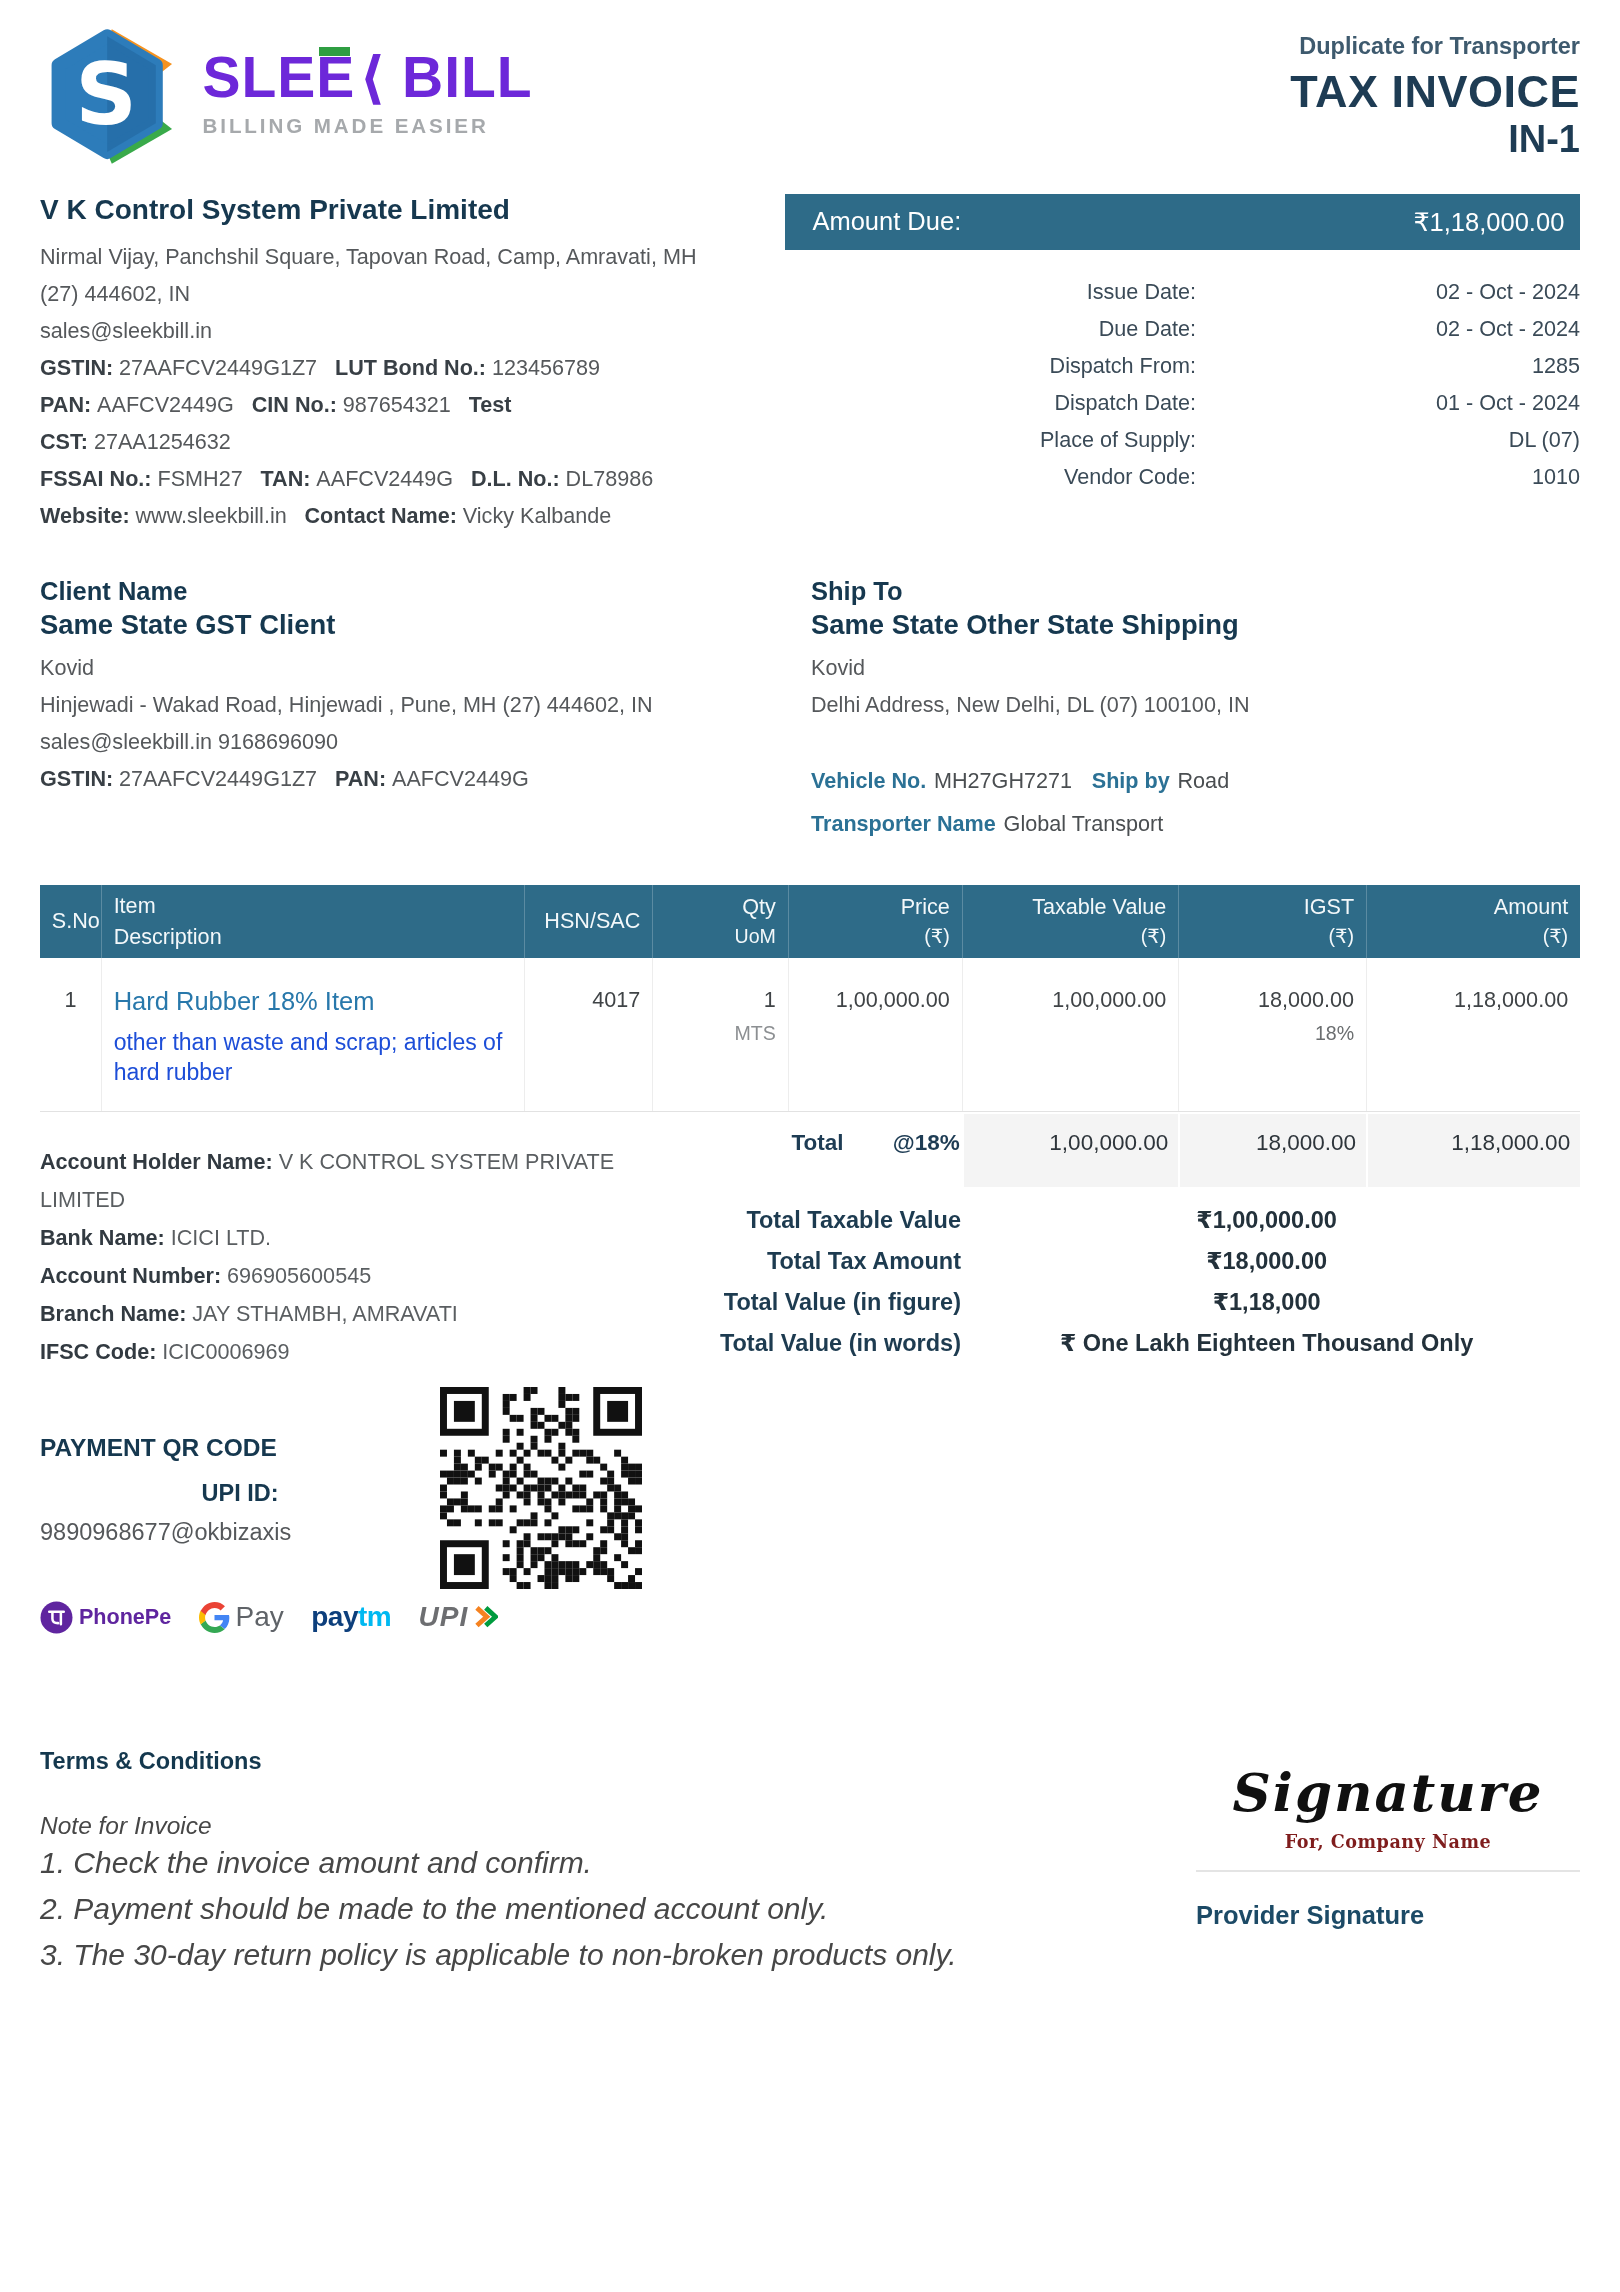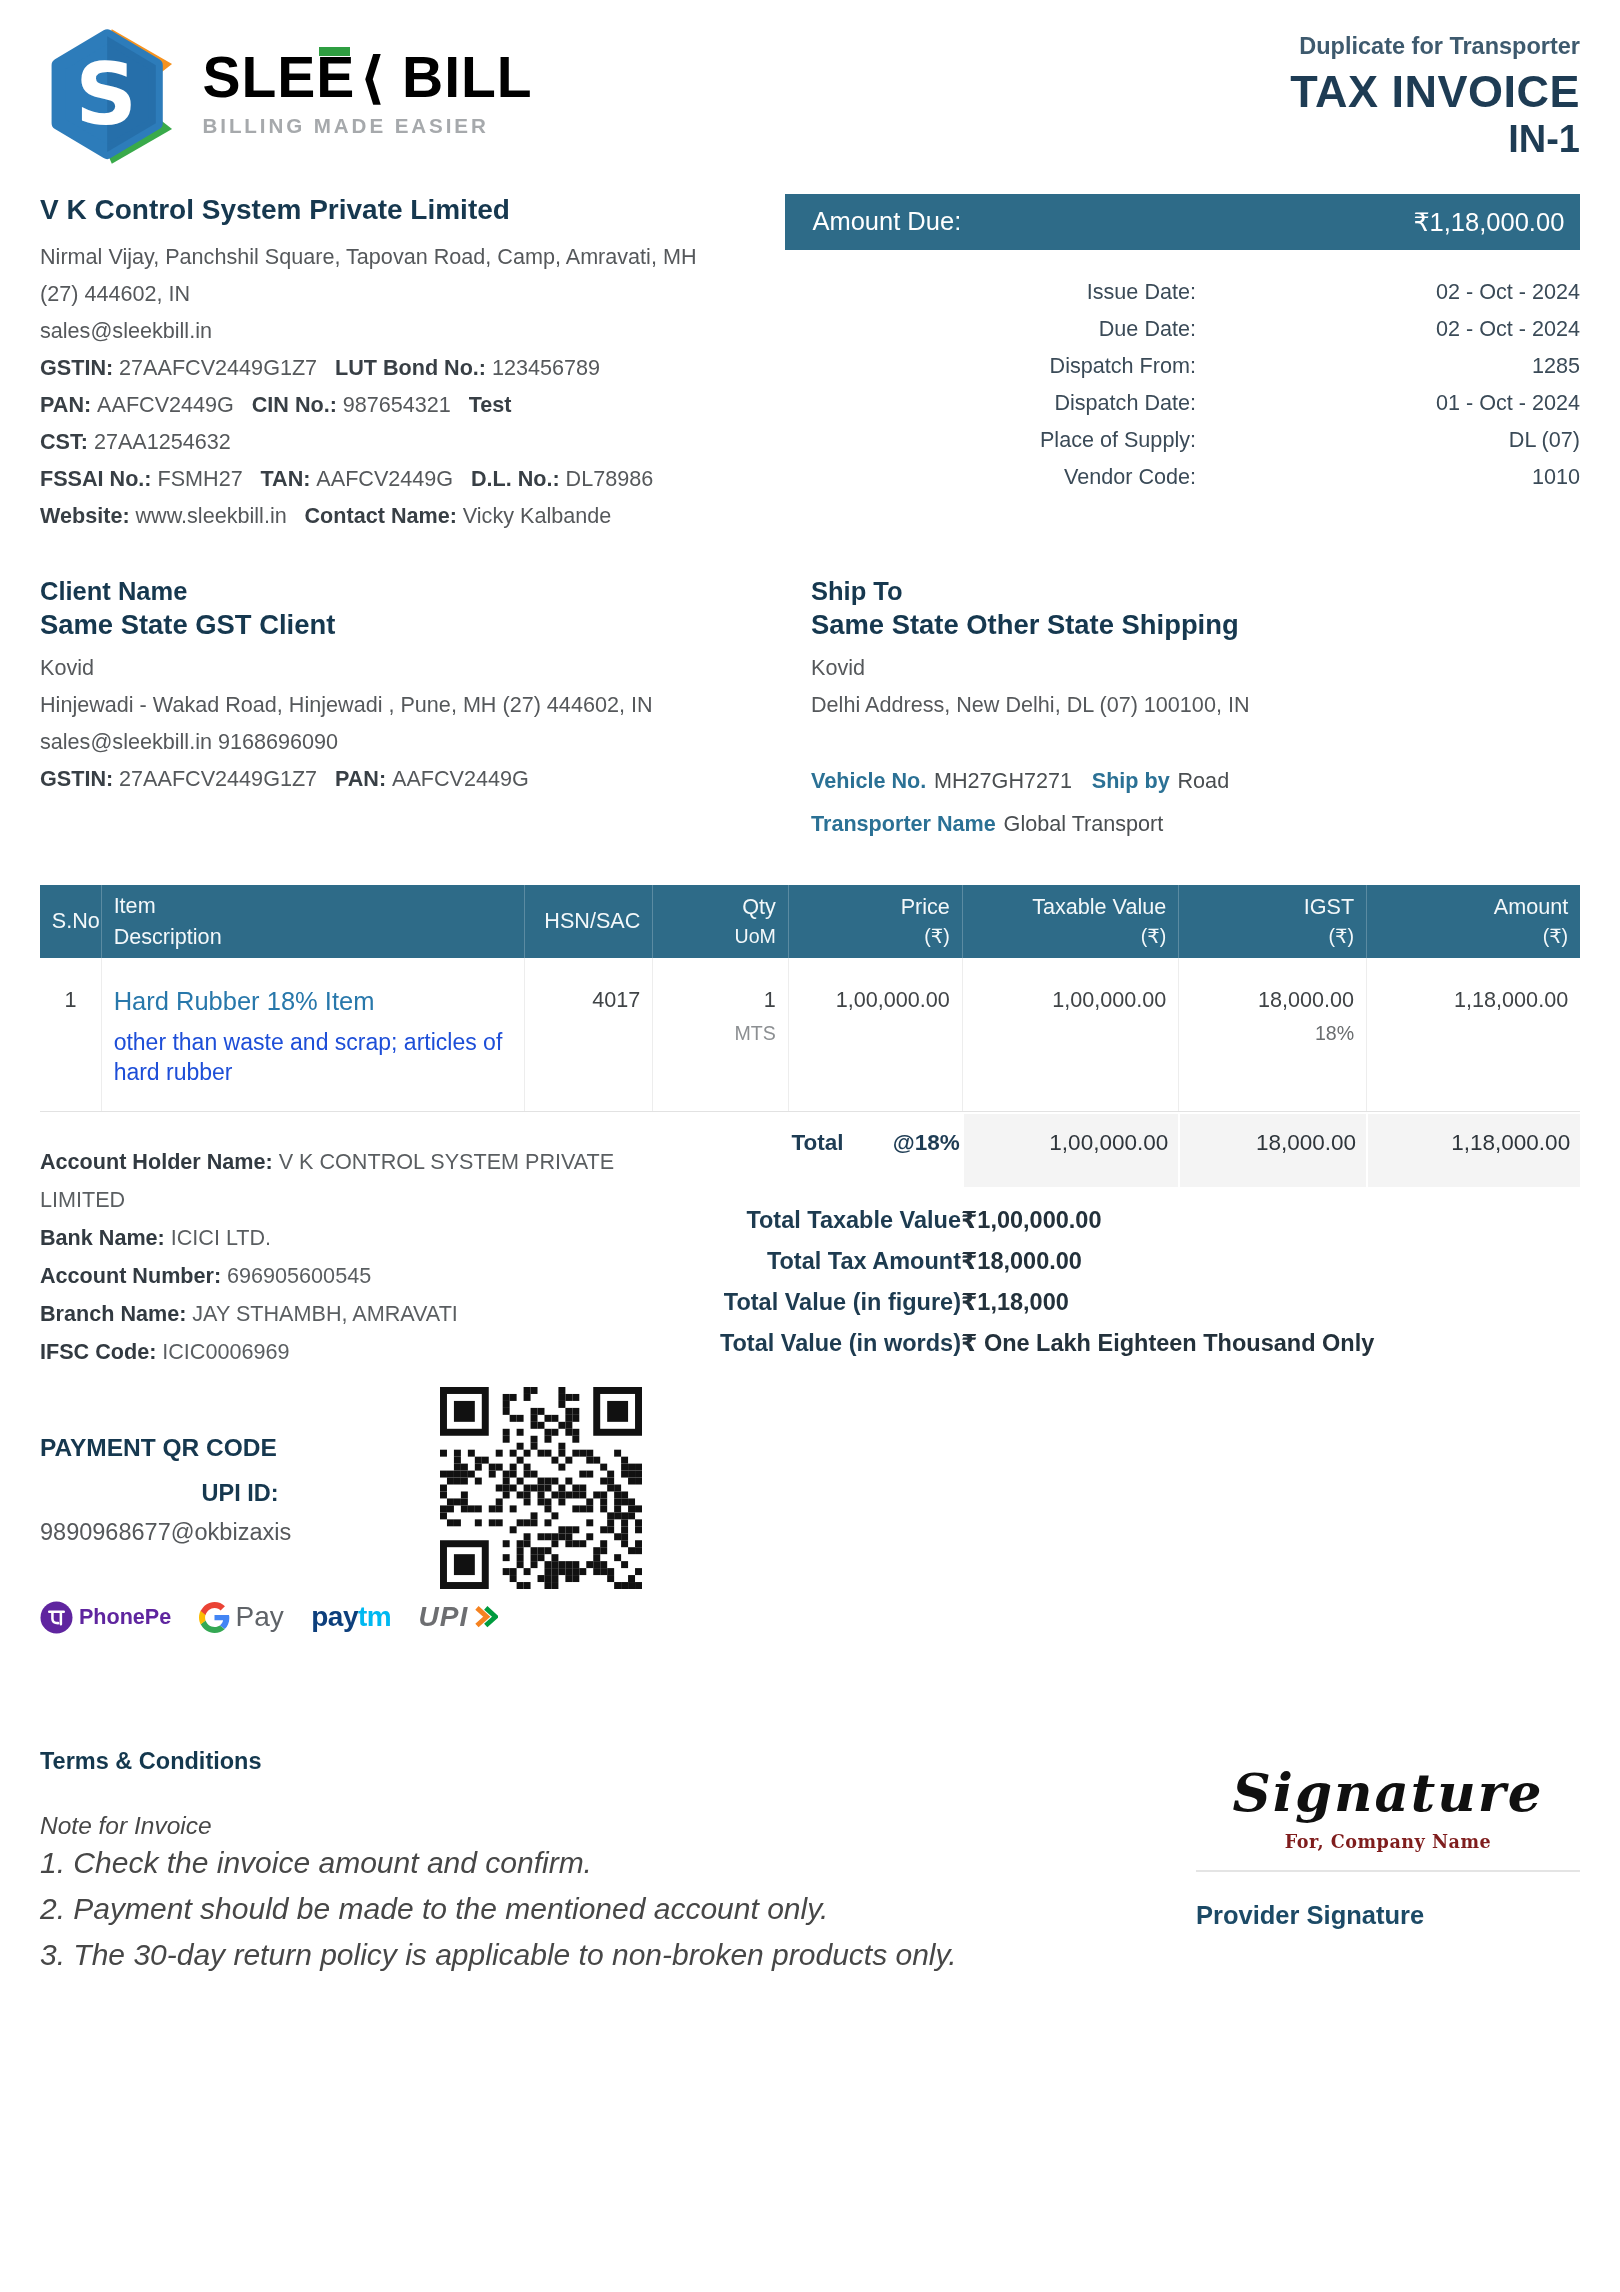--- a/index.html
+++ b/index.html
@@ -4,21 +4,21 @@
 <style>
   html,body{margin:0;padding:0;background:#ffffff;width:1620px;height:2293px;overflow:hidden;}
   body{font-family:"Liberation Sans","DejaVu Sans",sans-serif;color:#54585a;-webkit-font-smoothing:antialiased;}
   .page{padding:27.4px 40px 0 40px;position:relative;}
 
   
   .header-row{display:grid;grid-template-columns:745px 1fr;}
   .logo-wrap{display:flex;align-items:flex-start;gap:23.5px;}
   .logo-hex{width:139px;height:139px;flex:0 0 auto;}
   .brand-text{padding-top:21.6px;}
-  .brand-name{font-size:57px;font-weight:bold;color:#000000;line-height:1;letter-spacing:1px;display:flex;align-items:flex-start;}
+  .brand-name{font-size:57px;font-weight:bold;color:#6d28d9;line-height:1;letter-spacing:1px;display:flex;align-items:flex-start;}
   .brand-name .e-bar{position:relative;display:inline-block;}
   .brand-name .green-bar{position:absolute;top:-2px;left:2.9px;width:31px;height:8.8px;background:#2f9e41;}
   .brand-name .k-glyph{margin:0 2px 0 3.9px;}
   .brand-name .bill{margin-left:13.7px;}
   .brand-tagline{font-size:20.6px;font-weight:bold;color:#a6a9ac;letter-spacing:2.9px;margin-top:7.8px;}
   .header-right{padding-top:5.9px;}
   .copy-type{text-align:right;font-size:23.5px;font-weight:600;color:#3e5a6e;}
   .title-row{display:flex;justify-content:space-between;align-items:flex-end;margin-top:6px;flex-direction:column;}
   .doc-title{font-size:45px;font-weight:bold;color:#1e3c54;letter-spacing:0.5px;}
   .inv-no{font-size:38px;font-weight:bold;color:#1e3c54;}
@@ -66,21 +66,21 @@
   .t-total{font-size:22.5px;margin-top:2px;}
   .tt-label{grid-column:5;display:flex;justify-content:space-between;padding:15.7px 2px 0 3.9px;color:#1e3c54;font-weight:bold;}
   .tt-cell{background:#f4f4f4;text-align:right;padding:15.7px 9.8px 31px 9.8px;color:#2e353b;border-left:2px solid #ffffff;}
   .summary{display:flex;margin-top:9.8px;}
   .bank{width:588px;flex:0 0 auto;margin-top:-53px;}
   .bank-line{font-size:21.6px;line-height:38px;color:#5a5e61;}
   .bank-line .lbl{color:#323a41;}
   .totals-block{flex:1;margin-top:3.9px;}
   .tot-row{display:flex;align-items:baseline;font-size:23.5px;line-height:41px;}
   .tot-label{width:333px;flex:0 0 auto;text-align:right;font-weight:bold;color:#1d3b50;}
-  .tot-value{flex:1;text-align:left;color:#23313b;font-weight:600;padding-right:7.8px;}
+  .tot-value{flex:1;text-align:center;color:#23313b;font-weight:600;padding-right:7.8px;}
 
   
   .payment{display:flex;margin-top:15.7px;}
   .pay-left{width:400px;flex:0 0 auto;padding-top:47px;}
   .qr-title{font-size:24.5px;font-weight:bold;color:#16384f;}
   .upi-label{font-size:23.5px;font-weight:bold;color:#16384f;margin-top:17.6px;text-align:center;}
   .upi-id{font-size:23.5px;color:#55585b;margin-top:11.8px;}
   .icons{display:flex;align-items:center;gap:27.4px;margin-top:55px;}
   .icon-group{display:flex;align-items:center;gap:5.9px;}
   .pp-text{color:#5f259f;font-weight:bold;font-size:21.6px;}

